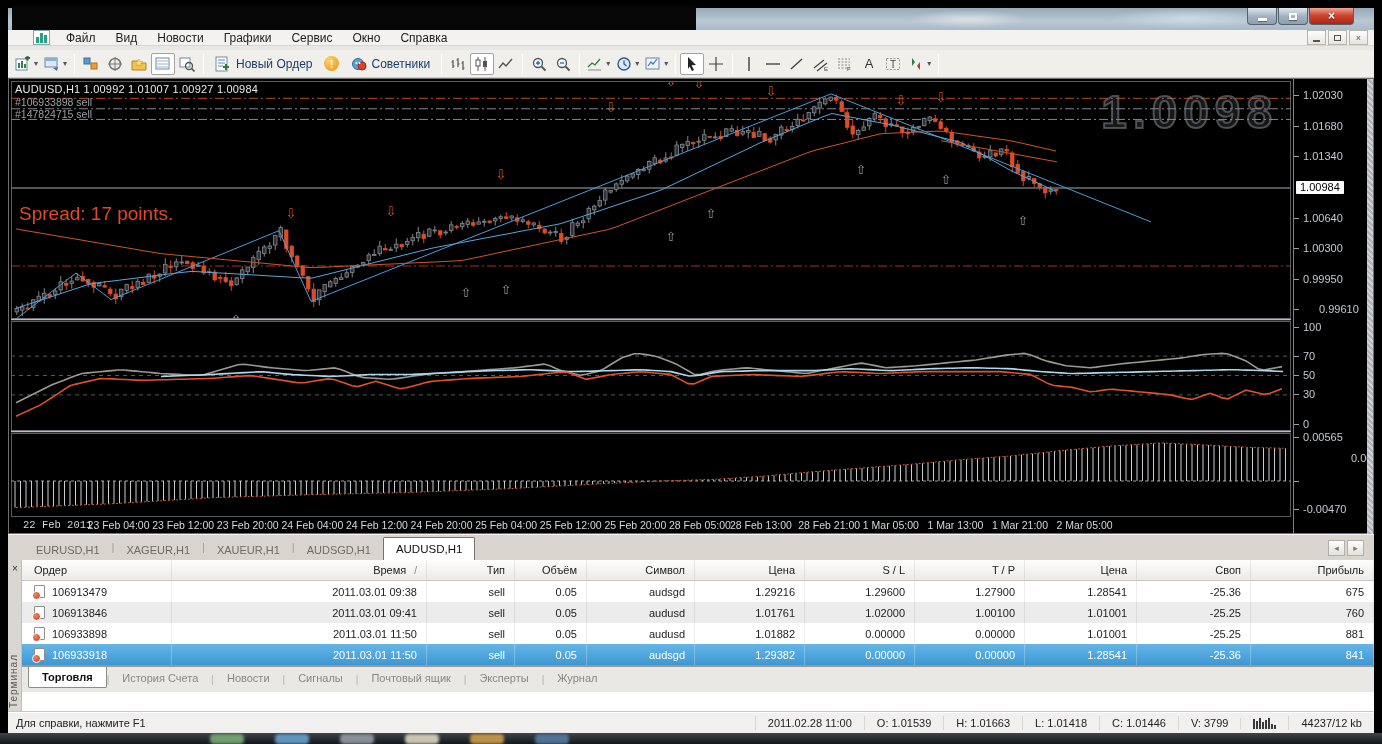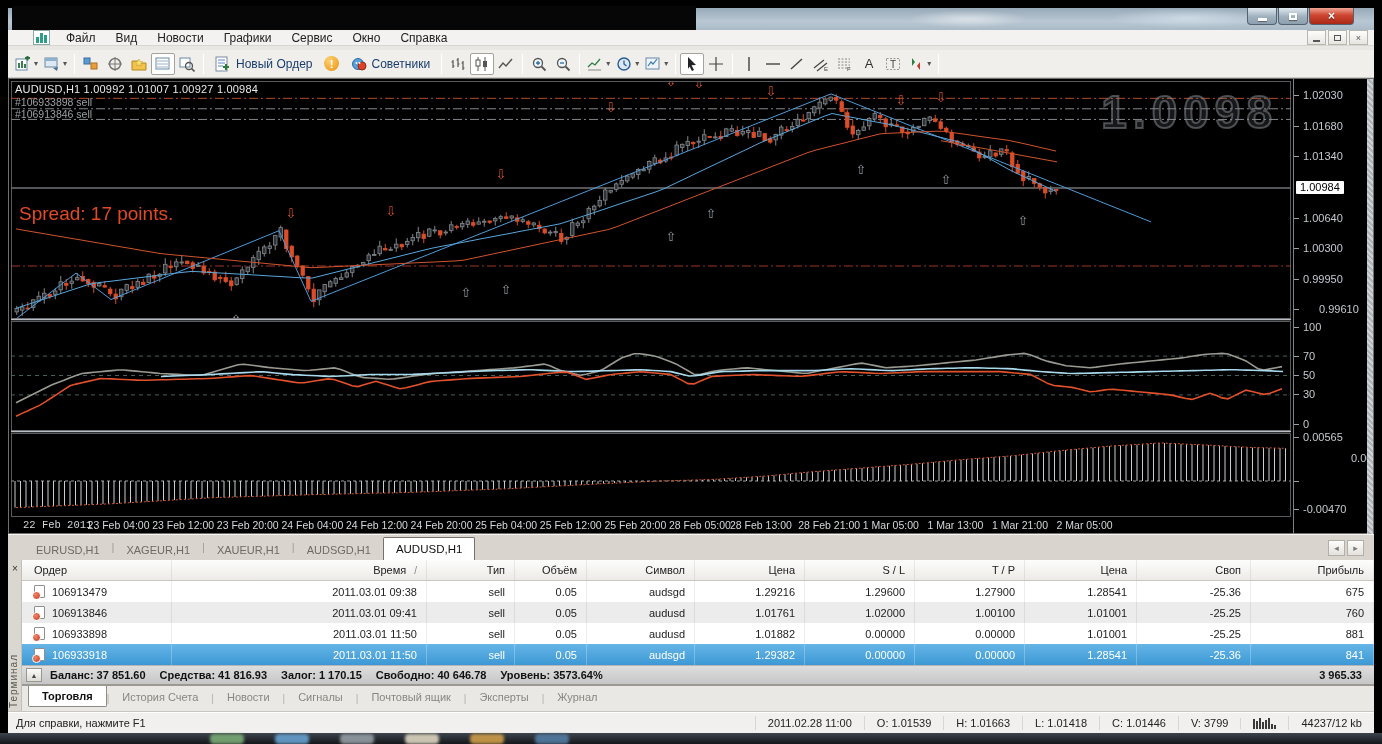--- a/index.html
+++ b/index.html
@@ -1072,21 +1072,21 @@
         </g>
         <rect x="0.5" y="2.5" width="1279" height="237" fill="none" stroke="#6d7276" stroke-width="0.8"></rect>
         <rect x="0.5" y="242.5" width="1279" height="109" fill="none" stroke="#6d7276" stroke-width="0.8"></rect>
         <rect x="0.5" y="354.5" width="1279" height="83" fill="none" stroke="#6d7276" stroke-width="0.8"></rect>
         <line x1="0" y1="240.5" x2="1280" y2="240.5" stroke="#b9bdc1" stroke-width="1.5"></line>
         <line x1="0" y1="352.5" x2="1280" y2="352.5" stroke="#b9bdc1" stroke-width="1.5"></line>
       </svg>
     <div class="watermark">1.0098</div>
     <div class="chart-overlay">AUDUSD,H1  1.00992 1.01007 1.00927 1.00984</div>
     <div class="order-label" style="top:17px">#106933898 sell</div>
-    <div class="order-label" style="top:29px">#106913846 sell</div>
+    <div class="order-label" style="top:29px">#147824715 sell</div>
     <div class="spread-label">Spread: 17 points.</div>
     <div class="price-axis" id="price-axis">
         <div class="pa-label" style="top: 10.2032px;">1.02030</div>
         <div class="pa-tick" style="top: 16.2032px;"></div>
         <div class="pa-label" style="top: 41.0864px;">1.01680</div>
         <div class="pa-tick" style="top: 47.0864px;"></div>
         <div class="pa-label" style="top: 71.0873px;">1.01340</div>
         <div class="pa-tick" style="top: 77.0873px;"></div>
         <div class="pa-label" style="top: 132.854px;">1.00640</div>
         <div class="pa-tick" style="top: 138.854px;"></div>
@@ -1332,31 +1332,20 @@
               <span>1.28541</span>
             </div>
             <div class="t-cell">
               <span>-25.36</span>
             </div>
             <div class="t-cell">
               <span>841</span>
             </div>
           </div>
         </div>
-      <div class="t-balance">
-        <span class="collapse-btn">▲</span>
-        <span id="balance-segs" style="display:flex">
-            <span class="seg">Баланс: 37 851.60</span>
-            <span class="seg">Средства: 41 816.93</span>
-            <span class="seg">Залог: 1 170.15</span>
-            <span class="seg">Свободно: 40 646.78</span>
-            <span class="seg">Уровень: 3573.64%</span>
-          </span>
-        <span class="t-total">3 965.33</span>
-      </div>
       <div class="t-tabs" id="t-tabs">
           <div class="ttab active">Торговля</div>
           <span class="ttab-sep">|</span>
           <div class="ttab">История Счета</div>
           <span class="ttab-sep">|</span>
           <div class="ttab">Новости</div>
           <span class="ttab-sep">|</span>
           <div class="ttab">Сигналы</div>
           <span class="ttab-sep">|</span>
           <div class="ttab">Почтовый ящик</div>

